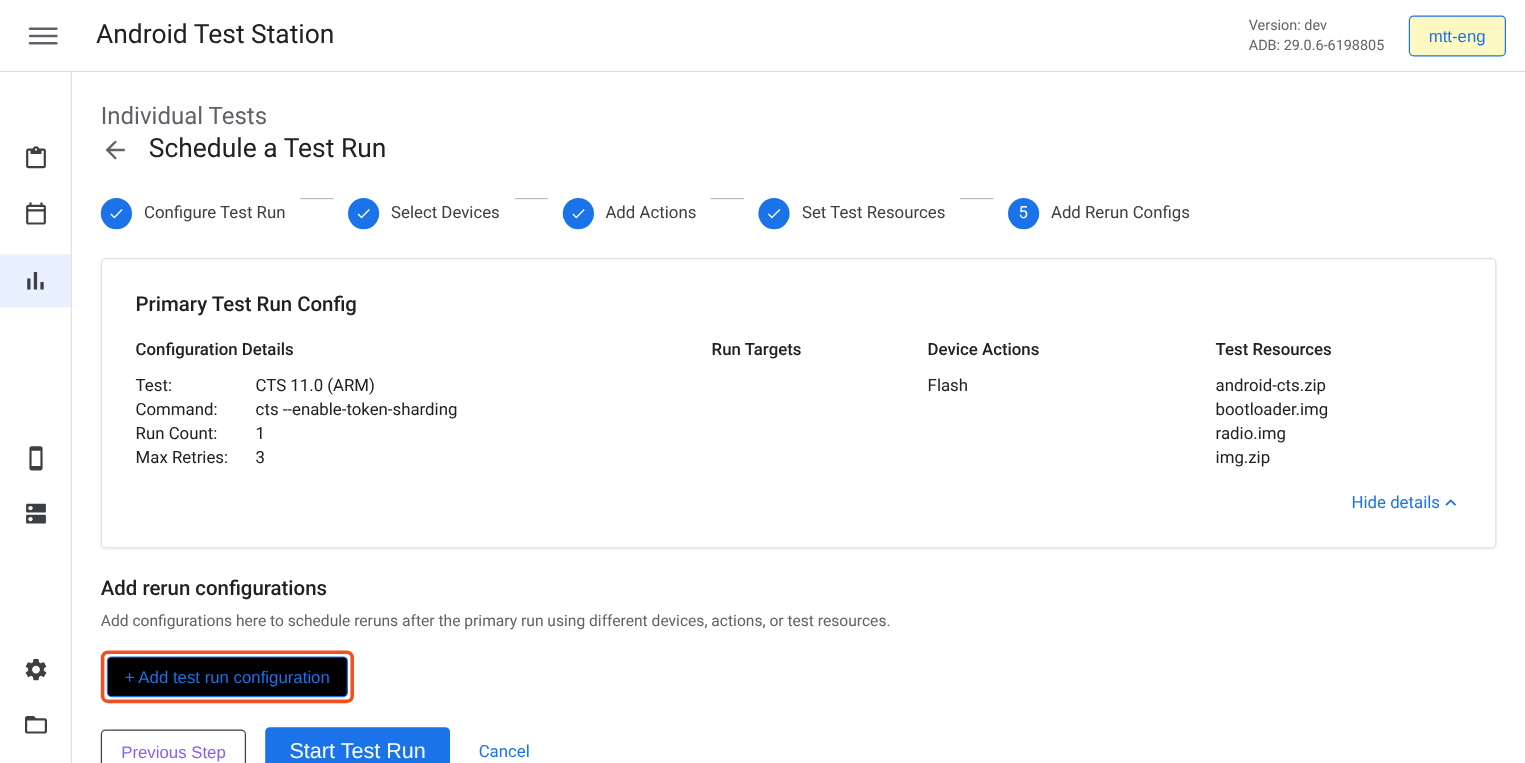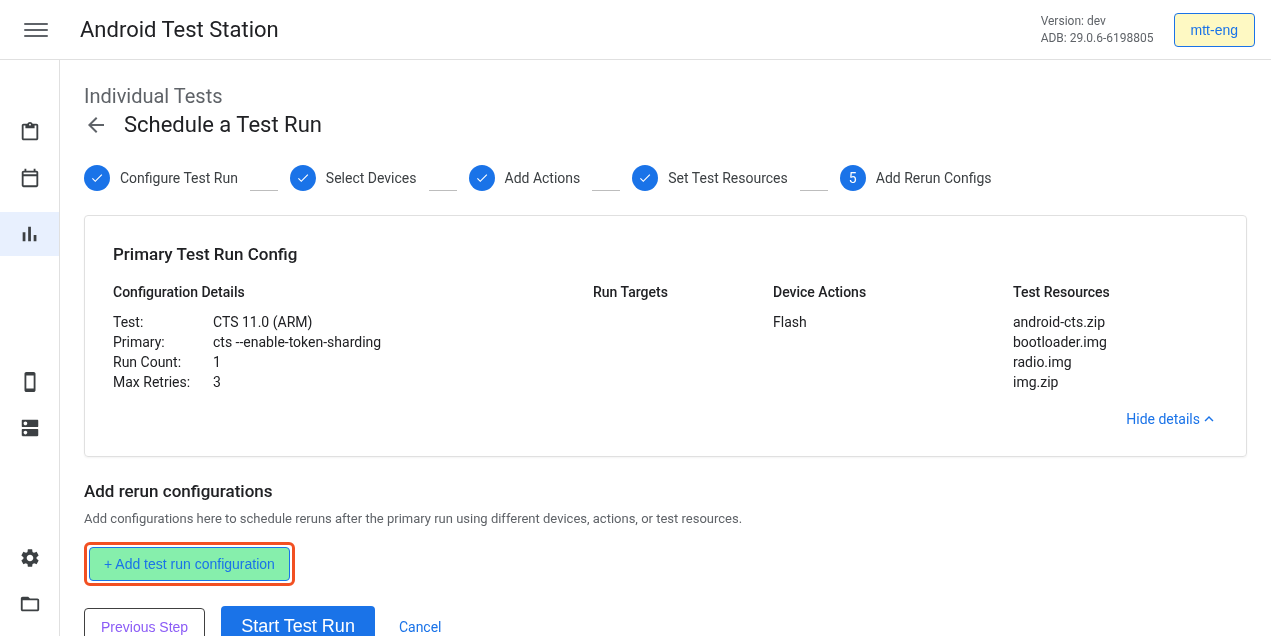--- a/index.html
+++ b/index.html
@@ -20,21 +20,21 @@
     .side-active { background: #e8f0fe; width: 100%; display:flex; justify-content:center; padding: 10px 0; }
     .side-gap { flex: 1; }
 
     .main { flex: 1; padding: 24px 0 24px 24px; overflow: auto; }
     .crumb { font-size: 20px; color: #5f6368; margin-bottom: 4px; }
     .page-title-row { display: flex; align-items: center; gap: 16px; margin-bottom: 28px; }
     .back-ico { width: 24px; height: 24px; cursor: pointer; color: #5f6368; }
     .back-ico svg { width: 24px; height: 24px; fill: currentColor; }
     .page-title { font-size: 22px; font-weight: 400; }
 
-    .stepper { display: flex; align-items: flex-end; gap: 12px; margin-bottom: 24px; flex-wrap: nowrap; }
+    .stepper { display: flex; align-items: flex-start; gap: 12px; margin-bottom: 24px; flex-wrap: nowrap; }
     .step { display: flex; align-items: center; gap: 10px; cursor: pointer; }
     .step-circle { width: 26px; height: 26px; border-radius: 50%; background: #1a73e8; color: #fff; display: flex; align-items: center; justify-content: center; font-size: 14px; }
     .step-circle svg { width: 14px; height: 14px; fill: #fff; }
     .step-label { font-size: 14px; color: #3c4043; white-space: nowrap; }
     .step-line { width: 28px; height: 1px; border-top: 1px solid #bdbdbd; }
 
     .card { border: 1px solid #e0e0e0; border-radius: 4px; padding: 28px; margin-right: 24px; margin-bottom: 24px; box-shadow: 0 1px 2px rgba(0,0,0,0.05); }
     .card-title { font-size: 17px; font-weight: 500; margin-bottom: 20px; }
     .card-cols { display: flex; gap: 40px; }
     .col { flex: none; }
@@ -50,21 +50,21 @@
 
     .hide-row { display: flex; justify-content: flex-end; align-items: center; gap: 0; margin-top: 16px; }
     .hide-link { color: #1a73e8; font-size: 14px; cursor: pointer; }
     .chev-up { width: 18px; height: 18px; }
     .chev-up svg { width: 18px; height: 18px; fill: #1a73e8; }
 
     .section-title { font-size: 17px; font-weight: 500; margin-bottom: 10px; }
     .section-desc { font-size: 13px; color: #5f6368; margin-bottom: 16px; }
 
     .highlight-box { display: inline-block; border: 3px solid #f25022; border-radius: 6px; padding: 2px; margin-bottom: 20px; }
-    .add-config-btn { border: 1px solid #1a73e8; color: #1a73e8; background: #86efac; border-radius: 4px; padding: 8px 14px; font-size: 14px; cursor: pointer; }
+    .add-config-btn { border: 1px solid #1a73e8; color: #1a73e8; background: #000000; border-radius: 4px; padding: 8px 14px; font-size: 14px; cursor: pointer; }
 
     .footer-btns { display: flex; align-items: center; gap: 16px; }
     .btn-outline { border: 1px solid #404040; color: #8b5cf6; background: #fff; border-radius: 4px; padding: 10px 16px; font-size: 14px; cursor: pointer; }
     .btn-fill { border: none; color: #fff; background: #1a73e8; border-radius: 4px; padding: 10px 20px; font-size: 18px; cursor: pointer; text-align: center; }
     .btn-link { color: #1a73e8; font-size: 14px; cursor: pointer; padding: 10px 8px; }
   </style>
 </head>
 <body>
 
 <div class="topbar">
@@ -183,21 +183,21 @@
     <div class="card">
       <div class="card-title">Primary Test Run Config</div>
       <div class="card-cols">
         <div class="col c1">
           <div class="col-head">Configuration Details</div>
           <div class="kv">
               <div class="k">Test:</div>
               <div class="v">CTS 11.0 (ARM)</div>
             </div>
           <div class="kv">
-              <div class="k">Primary:</div>
+              <div class="k">Command:</div>
               <div class="v">cts --enable-token-sharding</div>
             </div>
           <div class="kv">
               <div class="k">Run Count:</div>
               <div class="v">1</div>
             </div>
           <div class="kv">
               <div class="k">Max Retries:</div>
               <div class="v">3</div>
             </div>

